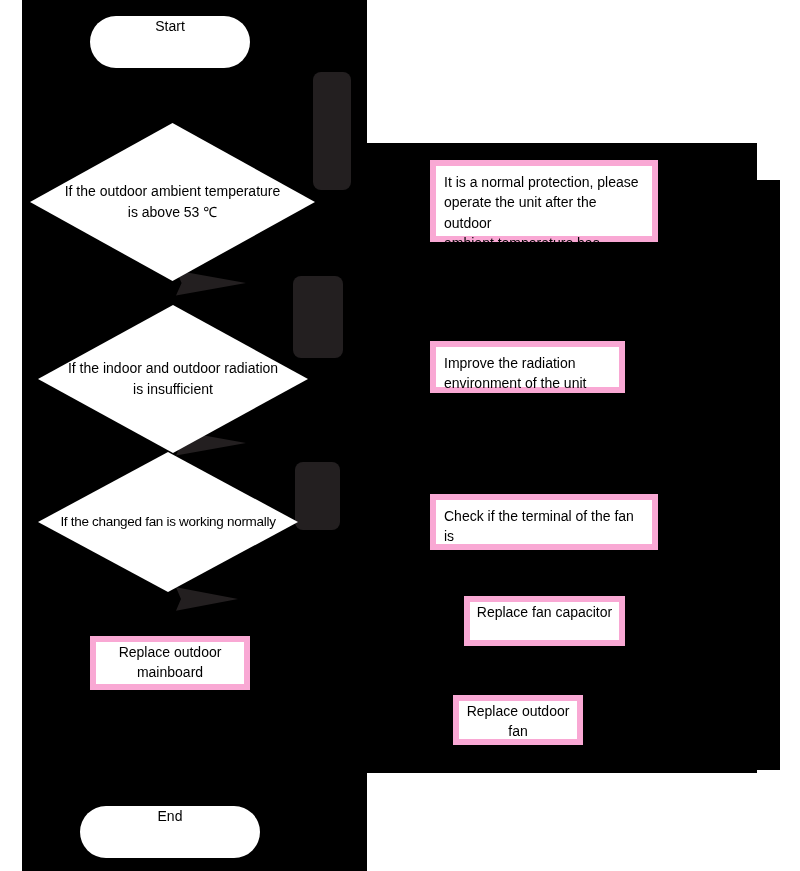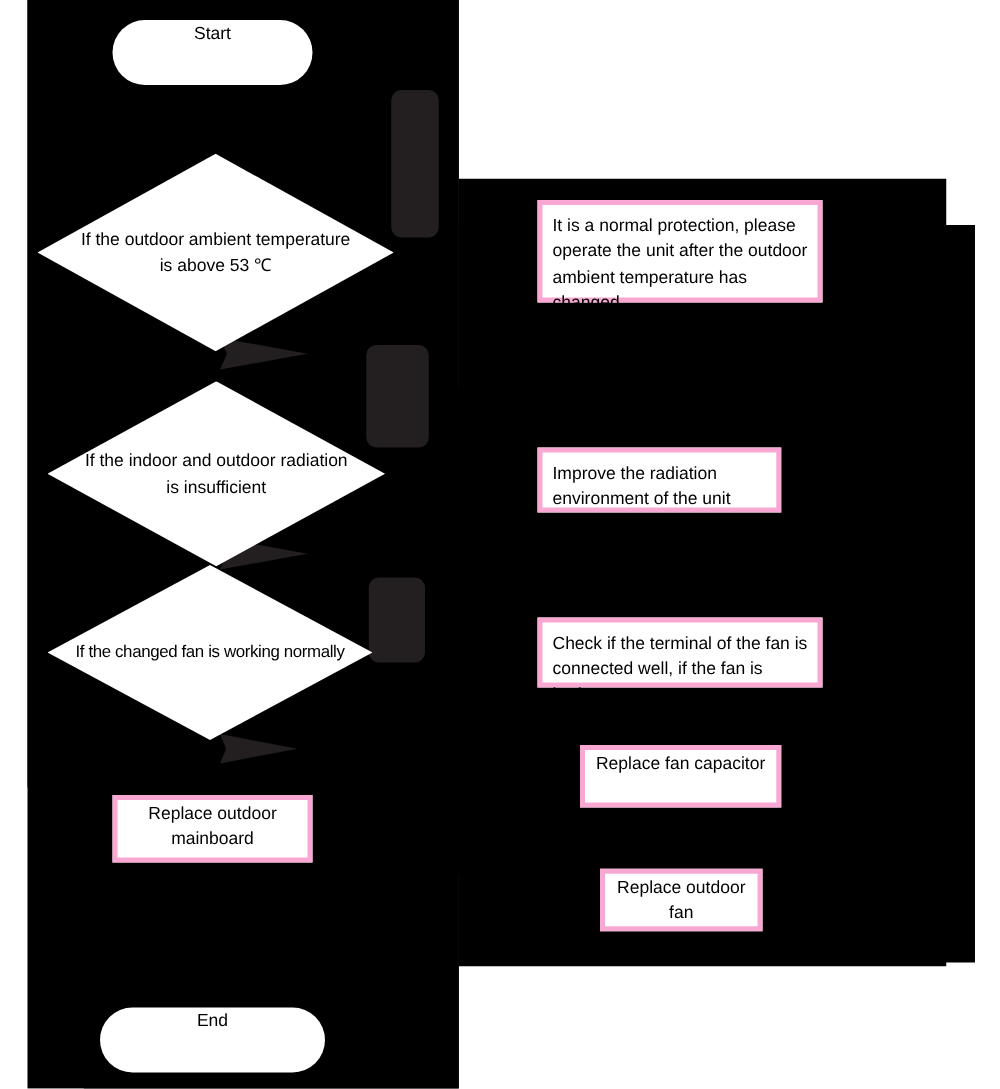--- a/index.html
+++ b/index.html
@@ -34,21 +34,21 @@
     text-align: center;
     font-size: 14px;
     line-height: 1.45;
   }
 
   .terminator {
     border-radius: 999px;
   }
 
   .process {
-    border: 4px solid #f9a8d4;
+    border: 6px solid #f9a8d4;
   }
 
   .process.left-align {
     justify-content: flex-start;
     text-align: left;
     padding: 6px 8px;
   }
 
   
   .decision {
@@ -139,39 +139,39 @@
   </div>
 
   <div class="node process left-align" style="left:430px; top:160px; width:228px; height:82px;">
     <div>
       <div>It is a normal protection, please</div>
       <div>operate the unit after the outdoor</div>
       <div>ambient temperature has changed</div>
     </div>
   </div>
 
-  <div class="node process left-align" style="left:430px; top:341px; width:195px; height:52px;margin-top:17px;">
+  <div class="node process left-align" style="left:430px; top:341px; width:195px; height:52px;">
     <div>
       <div>Improve the radiation</div>
       <div>environment of the unit</div>
     </div>
   </div>
 
   <div class="node process left-align" style="left:430px; top:494px; width:228px; height:56px;">
     <div>
       <div>Check if the terminal of the fan is</div>
       <div>connected well, if the fan is broken</div>
     </div>
   </div>
 
   <div class="node process" style="left:464px; top:596px; width:161px; height:50px;">
     <span>Replace fan capacitor</span>
   </div>
 
-  <div class="node process" style="left:480px; top:695px; width:130px; height:50px;">
+  <div class="node process" style="left:453px; top:695px; width:130px; height:50px;">
     <span>Replace outdoor fan</span>
   </div>
 
   <div class="node process" style="left:90px; top:636px; width:160px; height:54px;">
     <div>
       <div>Replace outdoor</div>
       <div>mainboard</div>
     </div>
   </div>
 

